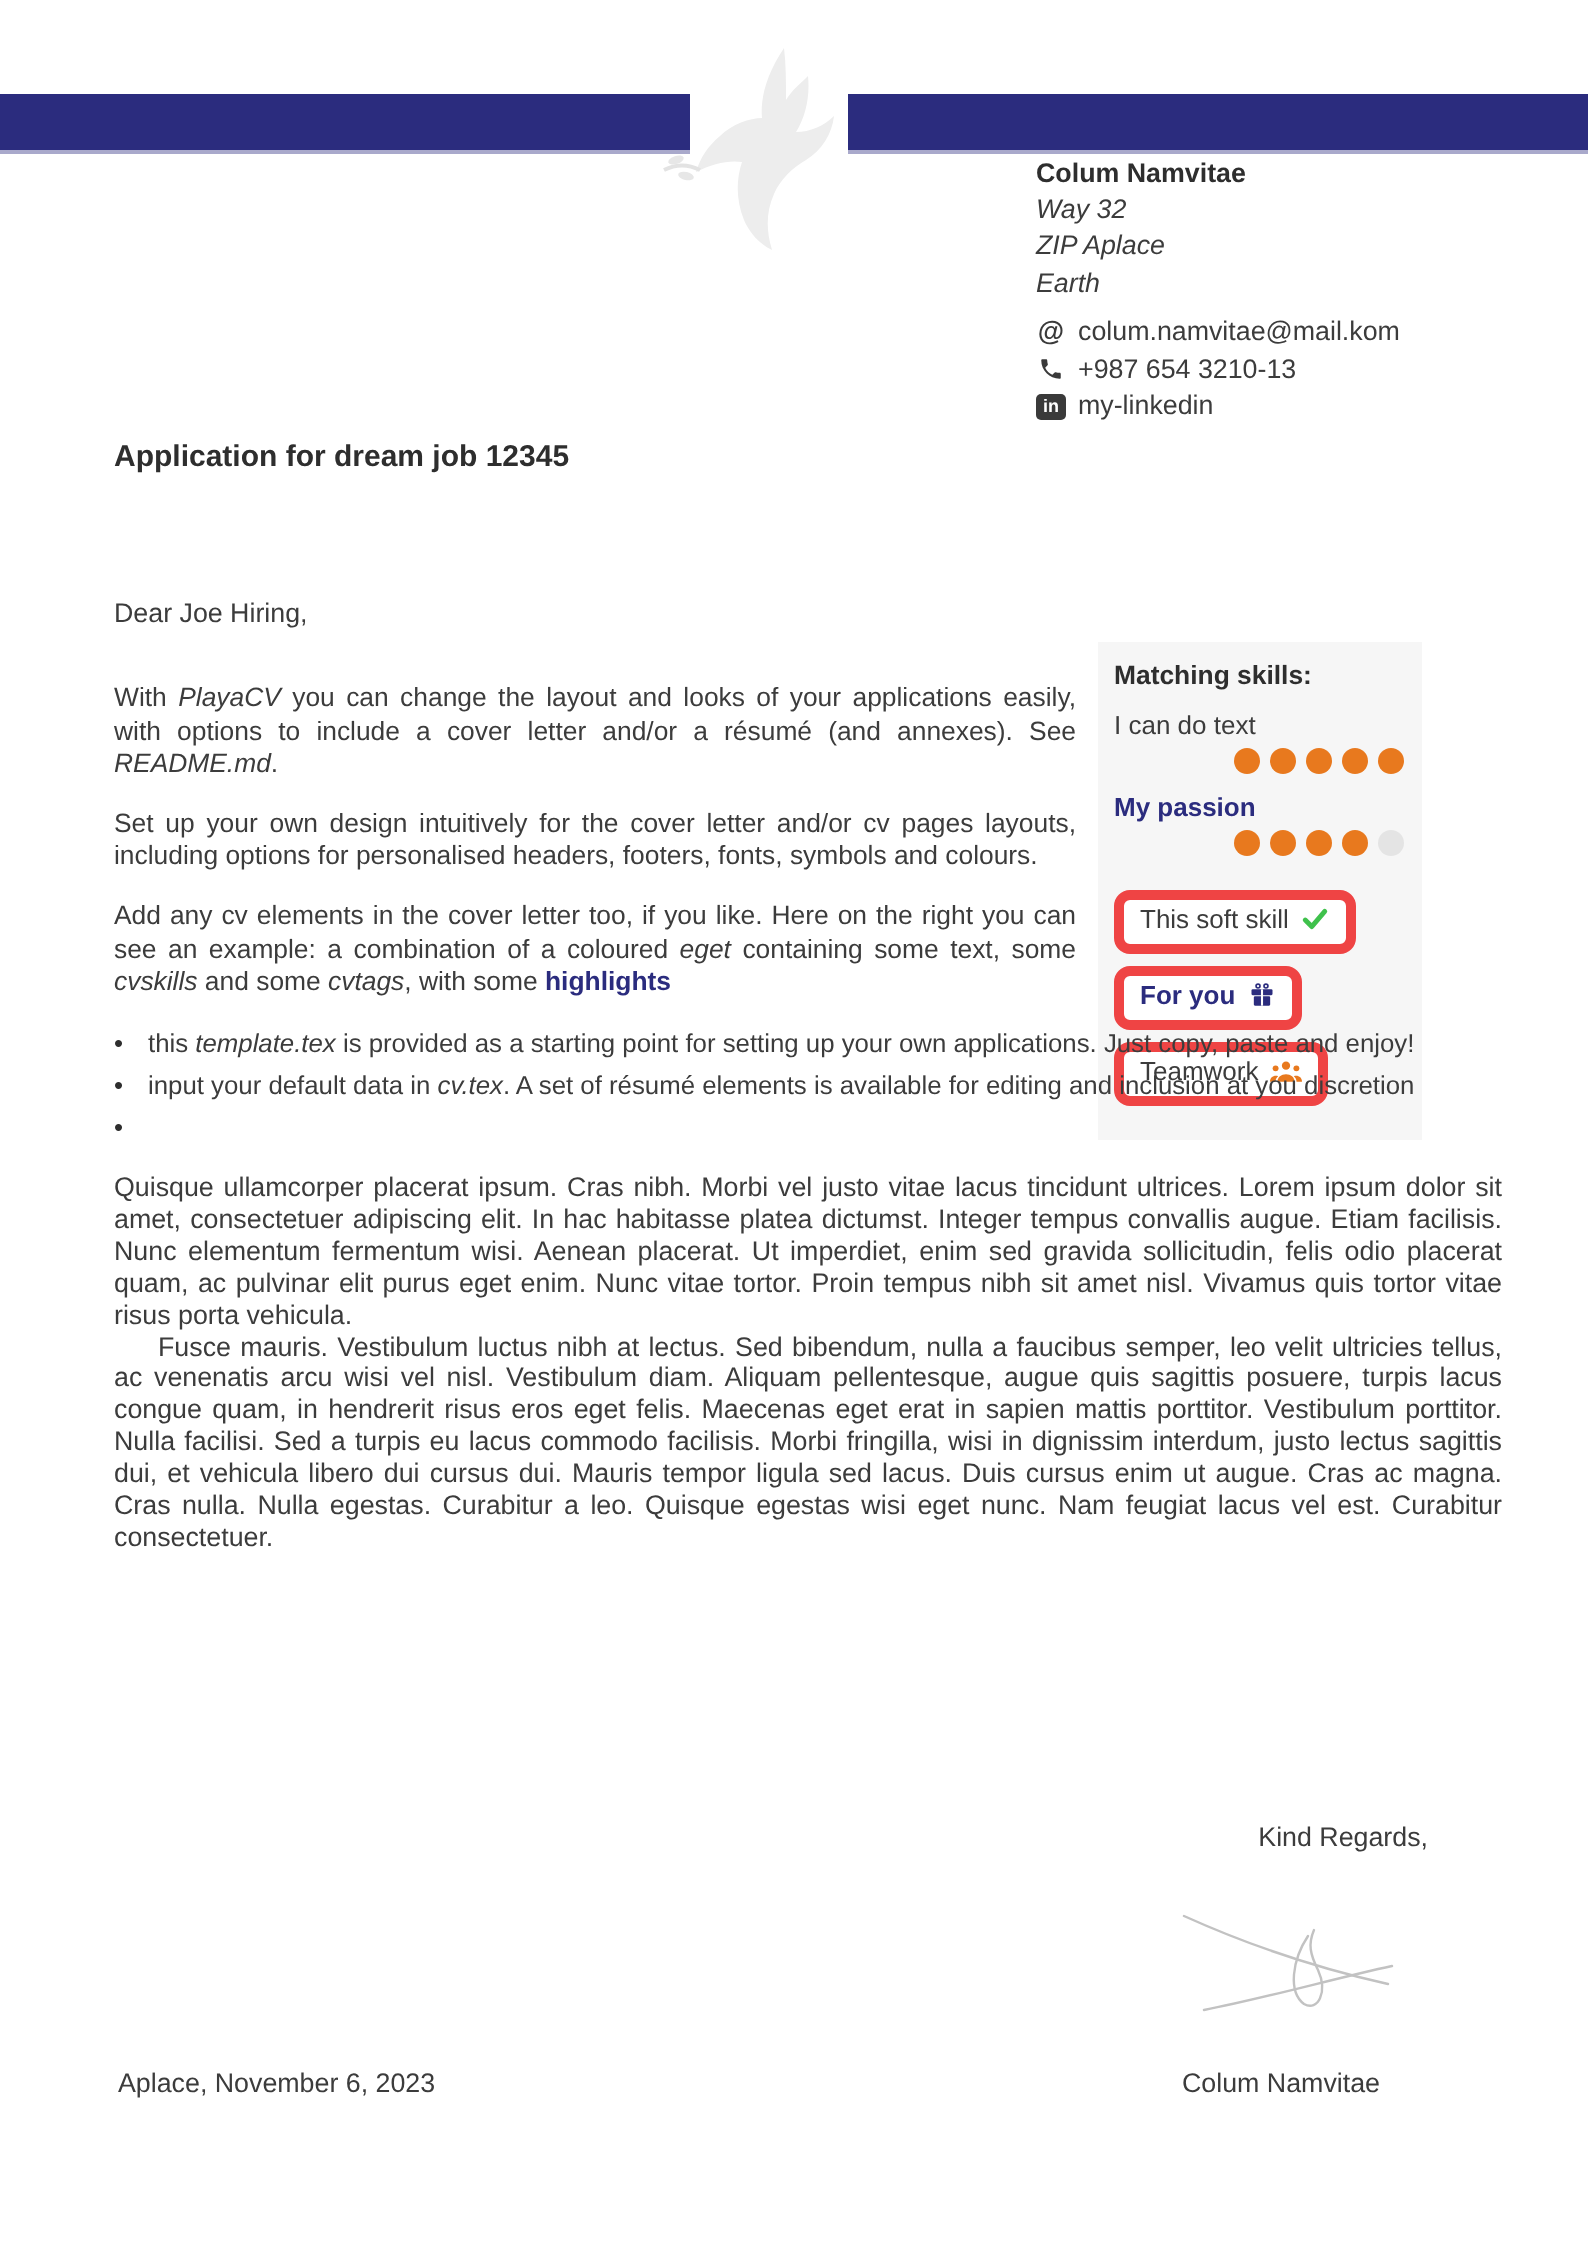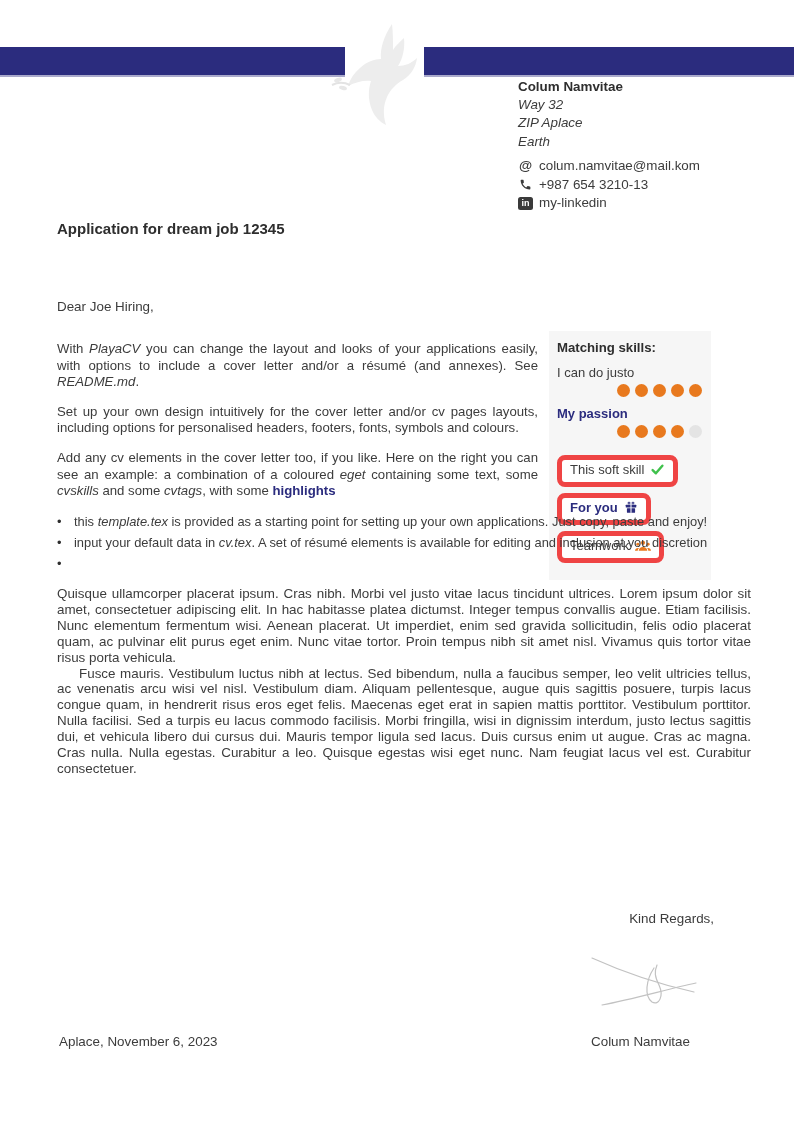--- a/index.html
+++ b/index.html
@@ -26,21 +26,21 @@
   
   .subject{position:absolute;left:57px;top:220px;font-size:15px;font-weight:700;color:#2e2e2e;}
   .greeting{position:absolute;left:57px;top:299px;font-size:13.4px;}
   
   .intro{position:absolute;left:57px;top:341px;width:481px;font-size:13.2px;line-height:16.6px;text-align:justify;}
   .intro p{margin:0 0 13px 0;}
   .seg-i{font-style:italic;}
   .seg-bi{font-weight:400;font-style:italic;}
   .seg-accent{color:#2b2c7e;font-weight:700;}
   
-  .skillbox{position:absolute;left:549px;top:331px;width:162px;box-sizing:border-box;
+  .skillbox{position:absolute;left:549px;top:321px;width:162px;box-sizing:border-box;
     background:#f6f6f6;padding:9px 8px 11px 8px;font-size:13px;}
   .skillbox .title{font-weight:700;color:#2e2e2e;font-size:13.2px;margin-bottom:10px;}
   .skill-label{margin-top:1px;}
   .skill-label.accent{color:#2b2c7e;font-weight:700;}
   .dots{text-align:right;margin:4px 1px 7px 0;line-height:13px;}
   .dot{display:inline-block;width:13px;height:13px;border-radius:50%;background:#e8791e;margin-left:5px;}
   .dot.empty{background:#e4e4e4;}
   .tags{margin-top:15px;}
   .tag{display:table;margin-bottom:6px;background:#ffffff;border:5px solid #ef4444;border-radius:8px;
     padding:2px 8px 3px 8px;font-size:13px;white-space:nowrap;}
@@ -112,21 +112,21 @@
 
   <div class="intro" id="intro-col">
       <p><span>With </span><span class="seg-i">PlayaCV</span><span> you can change the layout and looks of your applications easily, with options to include a cover letter and/or a résumé (and annexes). See </span><span class="seg-bi">README.md</span><span>.</span></p>
       <p><span>Set up your own design intuitively for the cover letter and/or cv pages layouts, including options for personalised headers, footers, fonts, symbols and colours.</span></p>
       <p><span>Add any cv elements in the cover letter too, if you like. Here on the right you can see an example: a combination of a coloured </span><span class="seg-bi">eget</span><span> containing some text, some </span><span class="seg-bi">cvskills</span><span> and some </span><span class="seg-bi">cvtags</span><span>, with some </span><span class="seg-accent">highlights</span></p>
     </div>
 
   <div class="skillbox">
     <div class="title">Matching skills:</div>
     <div id="skills-list">
-        <div class="skill-label">I can do justo</div>
+        <div class="skill-label">I can do text</div>
         <div class="dots"><span class="dot"></span><span class="dot"></span><span class="dot"></span><span class="dot"></span><span class="dot"></span></div>
         <div class="skill-label accent">My passion</div>
         <div class="dots"><span class="dot"></span><span class="dot"></span><span class="dot"></span><span class="dot"></span><span class="dot empty"></span></div>
       </div>
     <div class="tags" id="tags-list">
         <span class="tag">
           <span class="lbl">This soft skill</span>
           <span class="ic"><svg width="15" height="13" viewBox="0 0 24 24">
               <path d="M3 13l6 6L21 5" stroke="#3fc14c" stroke-width="4.5" fill="none" stroke-linecap="round" stroke-linejoin="round"></path>
             </svg></span>

